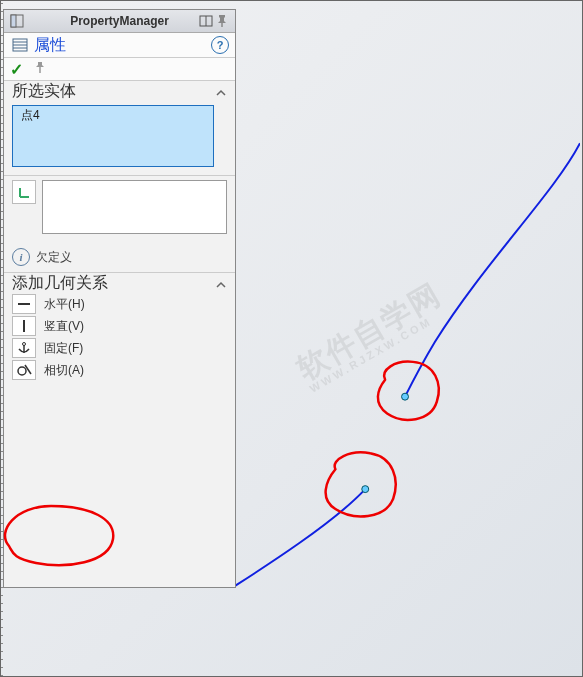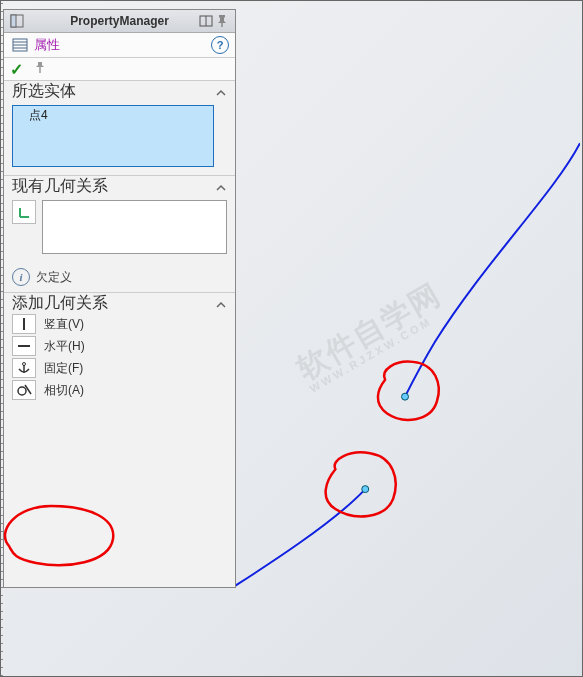--- a/index.html
+++ b/index.html
@@ -6,32 +6,32 @@
 .app{width:583px;height:677px;border:1px solid #666;box-sizing:border-box;position:relative;background:linear-gradient(135deg,#f0f1f3 0%,#e6e9ed 60%,#dde2e8 100%)}
 .panel{position:absolute;left:2px;top:8px;width:231px;height:577px;background:#f2f2f2;border:1px solid #888}
 .titlebar{height:22px;background:linear-gradient(#e4e6ea,#d2d5db);border-bottom:1px solid #aaa;display:flex;align-items:center;justify-content:center;font-weight:bold;color:#333;position:relative}
 .titlebar .tbtn{position:absolute;top:2px;width:22px;height:18px;display:flex;align-items:center;justify-content:center}
 .titlebar .tbtn.left{left:2px}
 .titlebar .tbtn.right{right:18px}
 .titlebar .tbtn.right2{right:2px}
 .titlebar svg{width:14px;height:14px}
 .row{height:24px;display:flex;align-items:center;border-bottom:1px solid #ccc;padding:0 6px;background:#fbfbfb}
 .row .ricon{width:20px;display:flex;align-items:center;justify-content:center;margin-right:4px}
-.row .rlabel{flex:1;font-size:13px;color:#a21caf}
+.row .rlabel{flex:1;font-size:16px;color:#1d4ed8}
 .row .help{width:18px;height:18px;display:flex;align-items:center;justify-content:center}
 .row2{height:22px;display:flex;align-items:center;padding:0 6px;background:#fbfbfb;border-bottom:1px solid #ccc}
 .row2 .ok{color:#1a8f1a;font-size:16px;margin-right:10px;font-weight:bold}
 .row2 .pin svg{width:14px;height:14px}
 .section{border-bottom:1px solid #ccc}
 .sechead{height:20px;display:flex;align-items:center;padding:0 8px;background:#f2f2f2;color:#333;font-size:16px;position:relative}
 .sechead .chev{position:absolute;right:8px;top:4px}
 .sechead .chev svg{width:12px;height:12px}
 .secbody{padding:4px 8px 8px 8px}
 .listbox{border:1px solid #1e6fbf;background:#bfe3fb;padding:0;font-size:12px;color:#222}
-.listbox .li{padding:1px 16px}
+.listbox .li{padding:1px 8px}
 .selbox{width:200px;height:60px}
 .relbox{width:185px;height:52px;background:#fff;border:1px solid #999}
 .relrow{display:flex;align-items:flex-start}
 .relrow .ricon{width:22px;height:22px;display:flex;align-items:center;justify-content:center;border:1px solid #bbb;background:#fff;margin-right:6px}
 .relrow .ricon svg{width:14px;height:14px}
 .info{display:flex;align-items:center;padding:6px 8px;color:#444}
 .info .iicon{width:16px;height:16px;border:1.5px solid #5b7da0;border-radius:50%;display:flex;align-items:center;justify-content:center;margin-right:6px;color:#5b7da0;font-style:italic;font-family:serif;font-weight:bold;font-size:11px}
 .addlist .item{display:flex;align-items:center;height:22px;padding:0 8px}
 .addlist .item .iicon{width:22px;height:18px;display:flex;align-items:center;justify-content:center;border:1px solid #bbb;background:#fff;margin-right:8px}
 .addlist .item .iicon svg{width:16px;height:14px}
@@ -105,26 +105,20 @@
             </svg></span>
       </div>
       <div class="secbody">
         <div class="listbox selbox">
           <div class="li">点4</div>
         </div>
       </div>
     </div>
 
     <div class="section">
-      <div class="sechead">
-        <span>现有几何关系</span>
-        <span class="chev"><svg viewBox="0 0 12 12">
-              <path d="M2 8 L6 4 L10 8" fill="none" stroke="#666" stroke-width="1.5"></path>
-            </svg></span>
-      </div>
       <div class="secbody">
         <div class="relrow">
           <span class="ricon">
             <svg viewBox="0 0 14 14">
                 <line x1="3" y1="12" x2="3" y2="3" stroke="#3a6" stroke-width="2"></line>
                 <line x1="3" y1="12" x2="12" y2="12" stroke="#3a6" stroke-width="2"></line>
               </svg>
           </span>
           <div class="relbox"></div>
         </div>
@@ -139,32 +133,32 @@
       <div class="sechead">
         <span>添加几何关系</span>
         <span class="chev"><svg viewBox="0 0 12 12">
               <path d="M2 8 L6 4 L10 8" fill="none" stroke="#666" stroke-width="1.5"></path>
             </svg></span>
       </div>
       <div class="addlist">
         <div class="item">
           <span class="iicon">
               <svg viewBox="0 0 16 14">
+                <line x1="2" y1="7" x2="14" y2="7" stroke="#333" stroke-width="2"></line>
+              </svg>
+            </span>
+          <span class="ilabel">水平(H)</span>
+        </div>
+        <div class="item">
+          <span class="iicon">
+              <svg viewBox="0 0 16 14">
                 <line x1="8" y1="1" x2="8" y2="13" stroke="#333" stroke-width="2"></line>
               </svg>
             </span>
           <span class="ilabel">竖直(V)</span>
-        </div>
-        <div class="item">
-          <span class="iicon">
-              <svg viewBox="0 0 16 14">
-                <line x1="2" y1="7" x2="14" y2="7" stroke="#333" stroke-width="2"></line>
-              </svg>
-            </span>
-          <span class="ilabel">水平(H)</span>
         </div>
         <div class="item">
           <span class="iicon">
               <svg viewBox="0 0 16 14">
                 <circle cx="8" cy="3" r="1.5" fill="none" stroke="#333"></circle>
                 <line x1="8" y1="4" x2="8" y2="12" stroke="#333" stroke-width="1.5"></line>
                 <path d="M3 8 Q8 14 13 8" fill="none" stroke="#333" stroke-width="1.5"></path>
               </svg>
             </span>
           <span class="ilabel">固定(F)</span>

